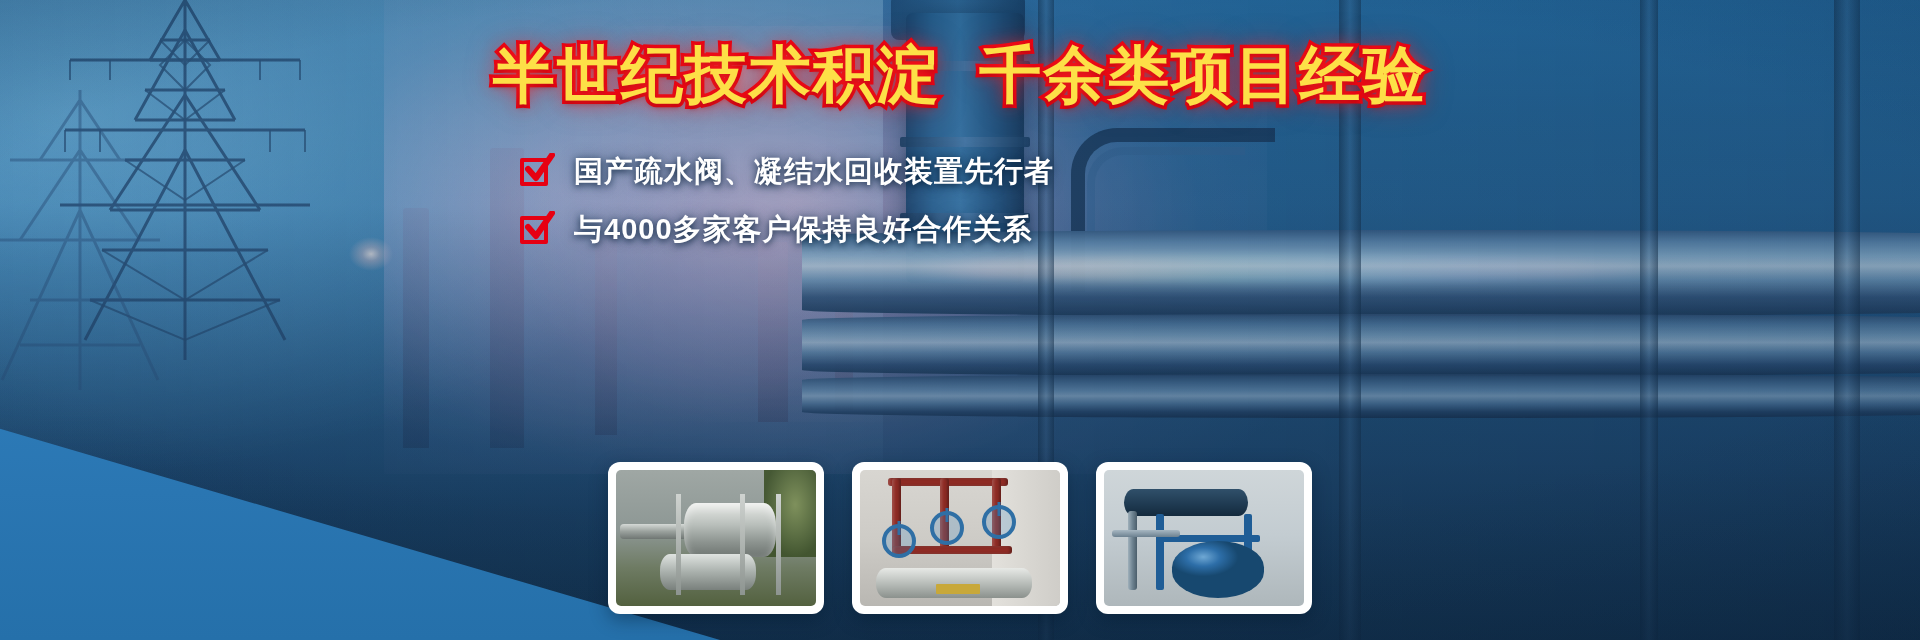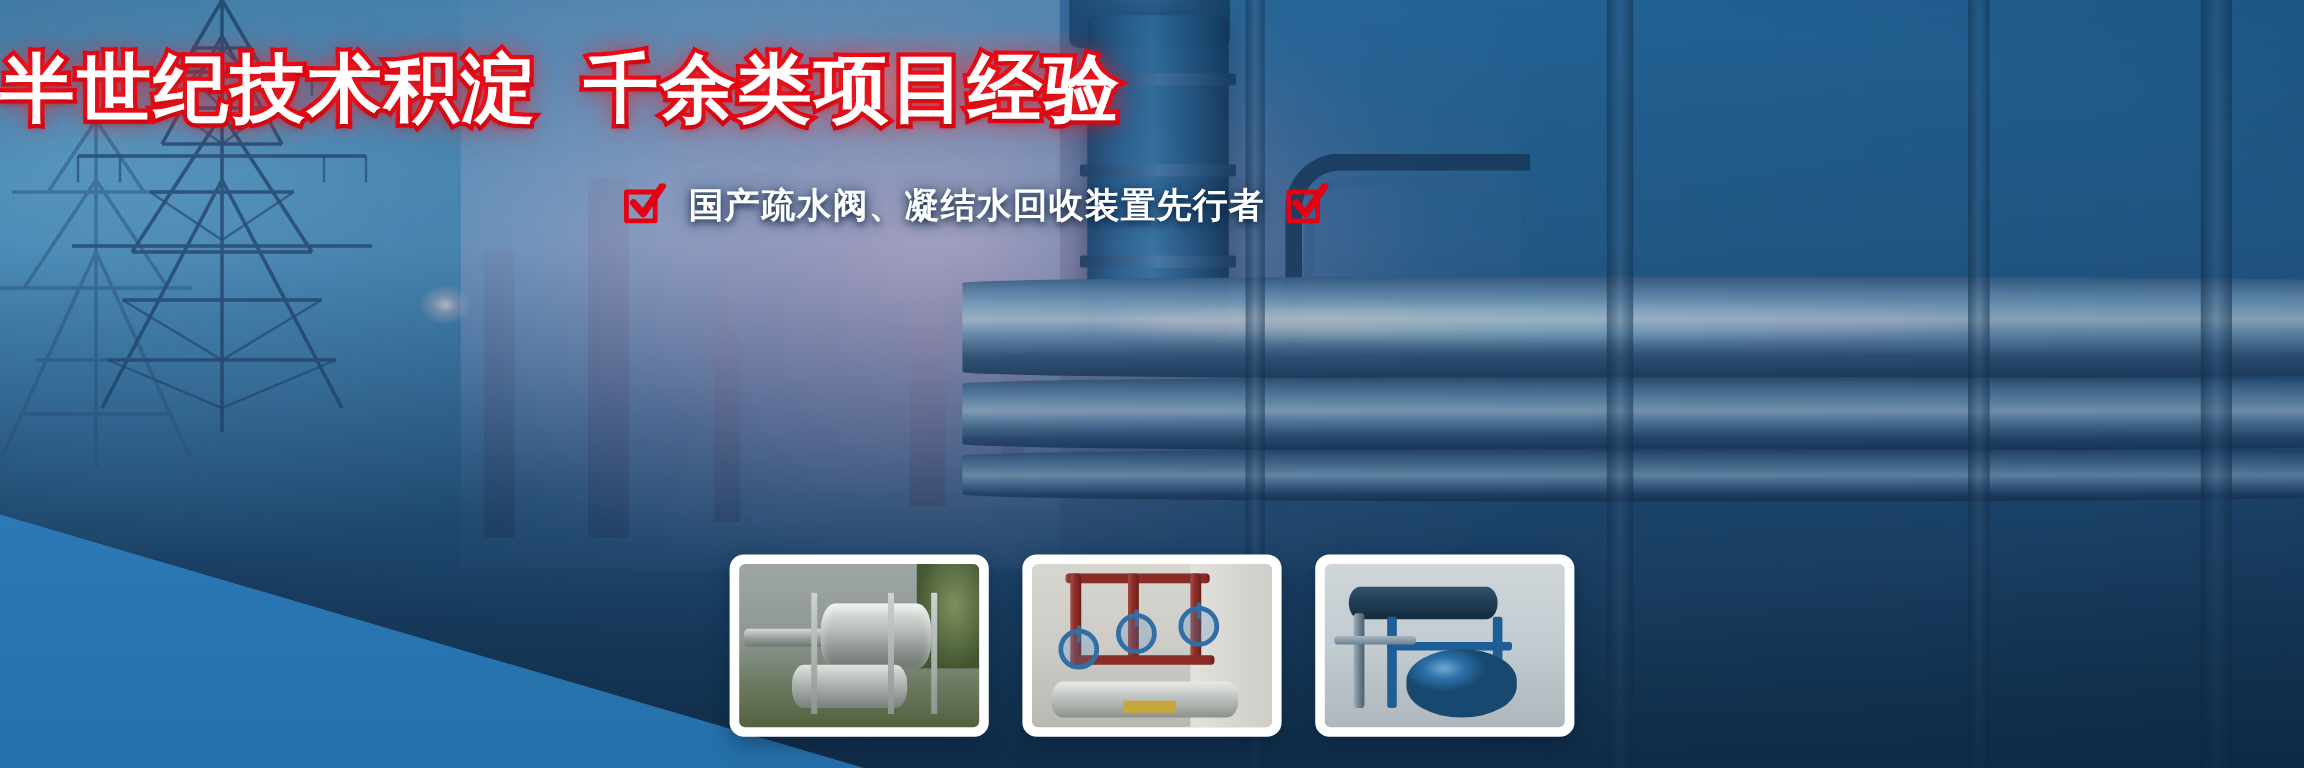--- a/index.html
+++ b/index.html
@@ -177,38 +177,38 @@
     background:#2b79b5;
     clip-path:polygon(0 42%, 100% 100%, 0 100%);
     opacity:.65;
   }
 
   
   .content{position:absolute;inset:0;}
 
   .headline{
     position:absolute;left:0;right:0;top:42px;
-    text-align:left;
+    text-align:center;
     font-size:62px;
     line-height:1.08;
     font-weight:bold;
     letter-spacing:2px;
-    color:#ffffff;
+    color:#fde047;
     white-space:pre;
     -webkit-text-stroke:7px #e60012;
     paint-order:stroke fill;
     text-shadow:
       0 0 16px rgba(255,40,40,.85),
       0 0 30px rgba(230,0,18,.55),
       0 3px 5px rgba(90,0,10,.45);
   }
 
   .bullets{
     position:absolute;left:520px;top:152px;
-    display:flex;flex-direction:row;gap:18px;
+    display:flex;flex-direction:column;gap:18px;
   }
   .bullet{display:flex;align-items:center;gap:20px;}
   .chk{
     width:34px;height:34px;flex:0 0 34px;
     position:relative;
   }
   .chk .box{
     position:absolute;left:0;top:3px;width:28px;height:28px;
     border:4px solid #e60012;border-radius:2px;
     box-sizing:border-box;
@@ -421,20 +421,21 @@
       </div>
 
 
       <div class="bullet">
         <span class="chk">
           <span class="box"></span>
           <svg class="tick" viewBox="0 0 32 34">
             <path d="M5 16 L13 25 L29 2" fill="none" stroke="#e60012" stroke-width="6" stroke-linecap="round" stroke-linejoin="round"></path>
           </svg>
         </span>
+        <span class="bullet-text">与4000多家客户保持良好合作关系</span>
       </div>
 
     </div>
 
     <div class="cards">
 
       <div class="card">
         <div class="shot shot-a">
           <div class="tree"></div>
           <div class="pipeh"></div>

